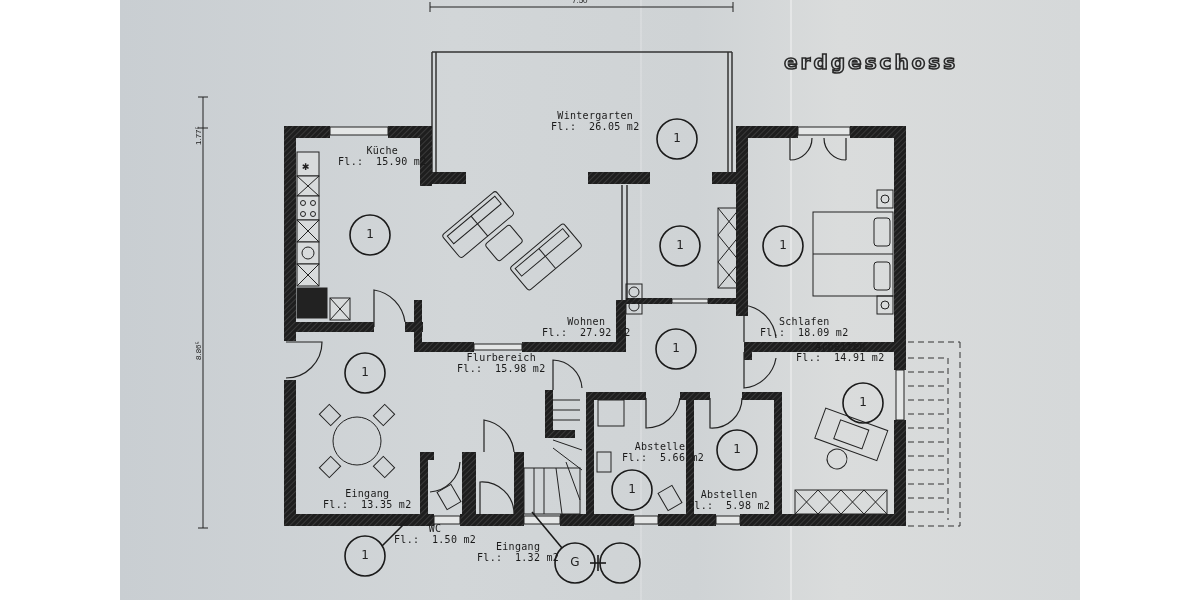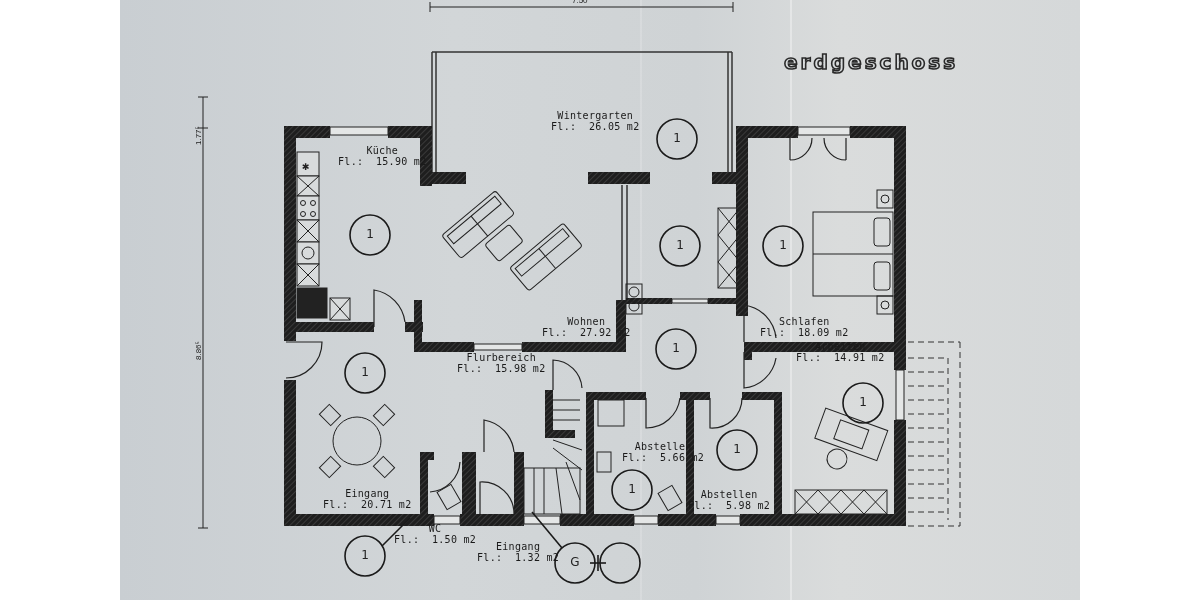--- a/index.html
+++ b/index.html
@@ -282,21 +282,21 @@
 <div class="dim dimv" style="left:194px;top:360px">8.86⁵</div>
 
 <div class="lbl" style="left:338px;top:145px"><div>Küche</div><div>Fl.:  15.90 m2</div></div>
 <div class="lbl" style="left:551px;top:110px"><div>Wintergarten</div><div>Fl.:  26.05 m2</div></div>
 <div class="lbl" style="left:542px;top:316px"><div>Wohnen</div><div>Fl.:  27.92 m2</div></div>
 <div class="lbl" style="left:760px;top:316px"><div>Schlafen</div><div>Fl.:  18.09 m2</div></div>
 <div class="lbl" style="left:796px;top:341px"><div>Arbeiten</div><div>Fl.:  14.91 m2</div></div>
 <div class="lbl" style="left:457px;top:352px"><div>Flurbereich</div><div>Fl.:  15.98 m2</div></div>
 <div class="lbl" style="left:622px;top:441px"><div>Abstellen</div><div>Fl.:  5.66 m2</div></div>
 <div class="lbl" style="left:688px;top:489px"><div>Abstellen</div><div>Fl.:  5.98 m2</div></div>
-<div class="lbl" style="left:323px;top:488px"><div>Eingang</div><div>Fl.:  20.71 m2</div></div>
+<div class="lbl" style="left:323px;top:488px"><div>Eingang</div><div>Fl.:  13.35 m2</div></div>
 <div class="lbl" style="left:394px;top:523px"><div>WC</div><div>Fl.:  1.50 m2</div></div>
 <div class="lbl" style="left:477px;top:541px"><div>Eingang</div><div>Fl.:  1.32 m2</div></div>
 
 <div class="circ-lbl" style="left:360px;top:227px">1</div>
 <div class="circ-lbl" style="left:667px;top:131px">1</div>
 <div class="circ-lbl" style="left:670px;top:238px">1</div>
 <div class="circ-lbl" style="left:773px;top:238px">1</div>
 <div class="circ-lbl" style="left:666px;top:341px">1</div>
 <div class="circ-lbl" style="left:355px;top:365px">1</div>
 <div class="circ-lbl" style="left:853px;top:395px">1</div>

